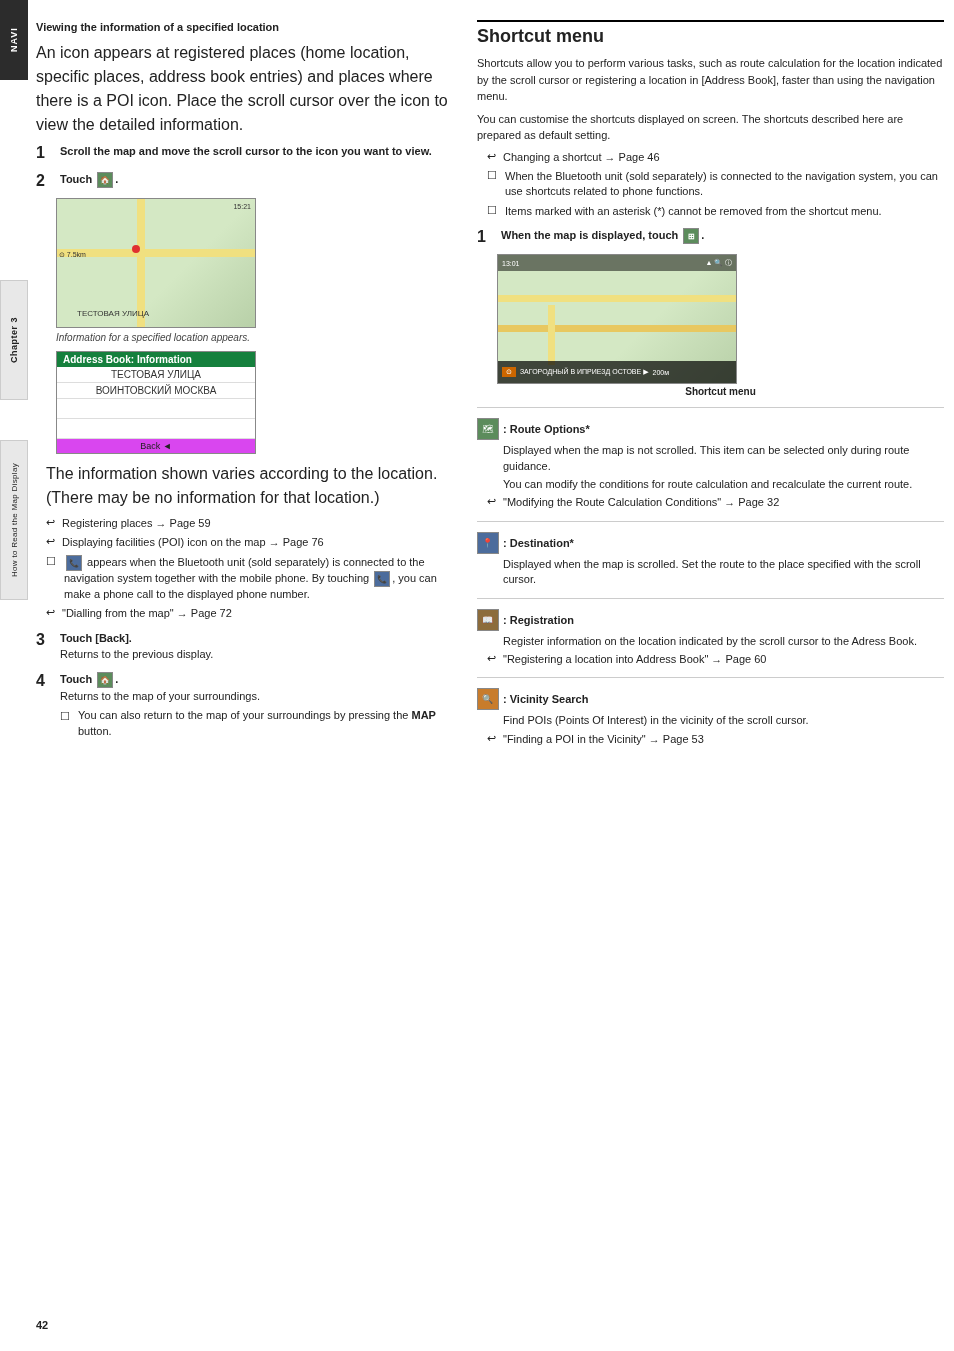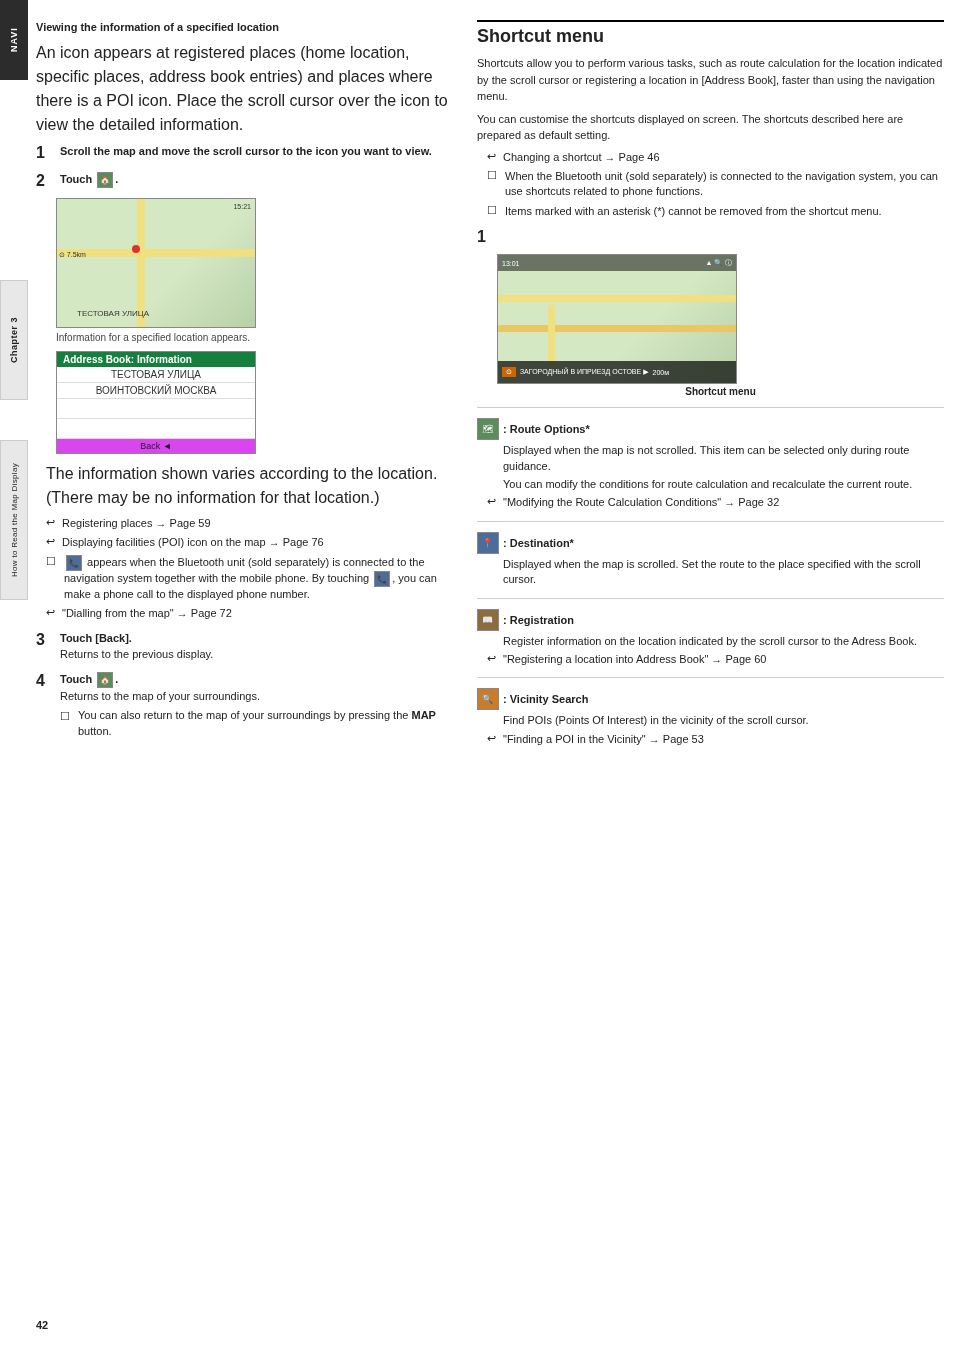--- a/index.html
+++ b/index.html
@@ -132,20 +132,21 @@
     }
 
     .step-content strong {
       font-weight: bold;
     }
 
     .map-label {
       font-size: 10px;
       color: #444;
       margin-left: 20px;
+      font-style: italic;
     }
 
     
     .address-box {
       width: 200px;
       border: 1px solid #888;
       margin: 8px 0 8px 20px;
       background: #fff;
     }
 
@@ -510,20 +511,23 @@
         <span class="bullet-text">When the Bluetooth unit (sold separately) is connected to the navigation system, you can use shortcuts related to phone functions.</span>
       </div>
 
       <div class="checkbox-item">
         <span class="checkbox-sym">☐</span>
         <span class="bullet-text">Items marked with an asterisk (*) cannot be removed from the shortcut menu.</span>
       </div>
 
       <div class="step" style="margin-top:8px;">
         <div class="step-number">1</div>
+        <div class="step-content">
+          <strong>When the map is displayed, touch <span class="inline-icon">⊞</span>.</strong>
+        </div>
       </div>
 
       <div class="smap-draw">
         <div class="smap-top-bar">
           <span>13:01</span>
           <span>▲ 🔍 ⓘ</span>
         </div>
 
         <div style="position:absolute; top:40px; left:0; right:0; height:7px; background:#f0e080;"></div>
         <div style="position:absolute; top:70px; left:0; right:0; height:7px; background:#e8c860;"></div>

